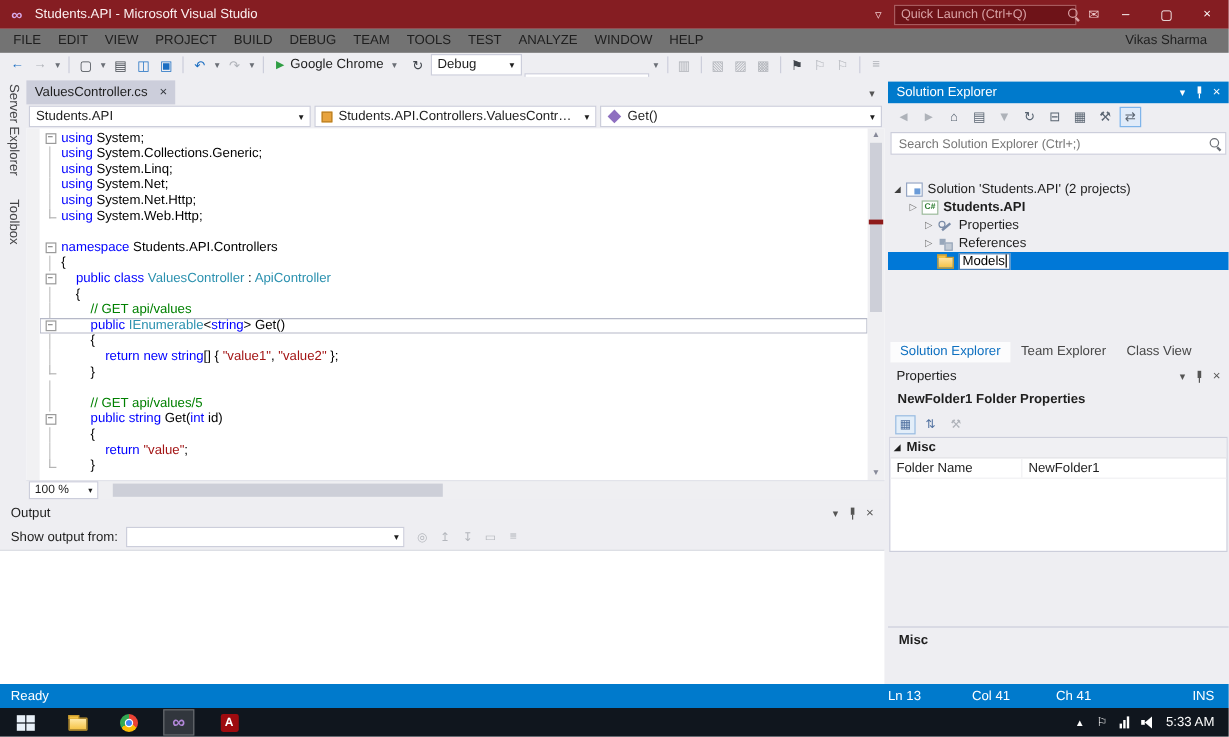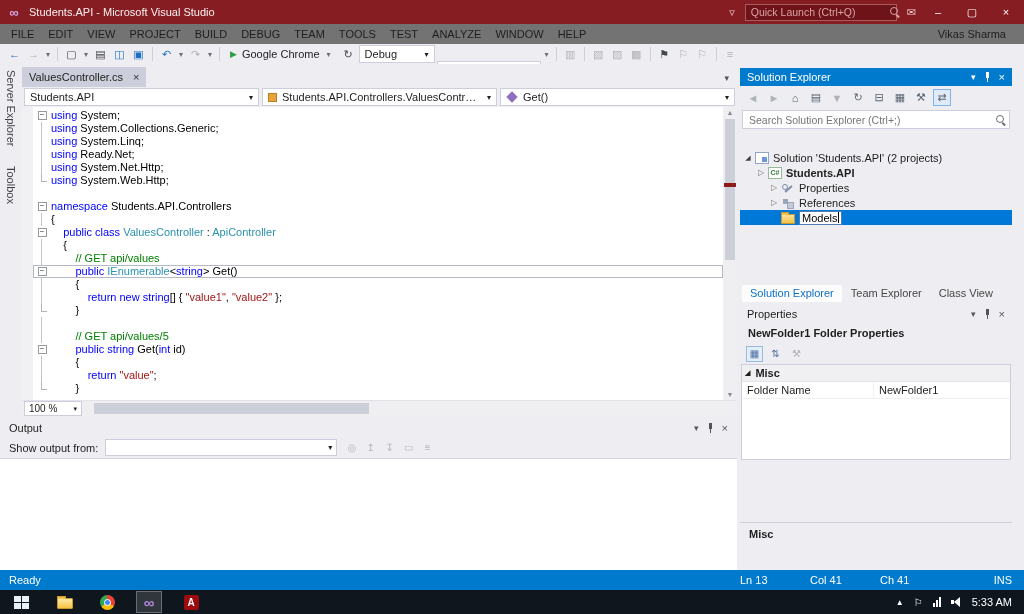--- a/index.html
+++ b/index.html
@@ -28,21 +28,21 @@
 .ti.blue{color:#1B6EC2}
 .ti.dim{color:#AFB2B8}
 .chev{font-size:8px;color:#6B6F76;width:8px;text-align:center}
 .sep{width:1px;height:14px;background:#CCCEDB;margin:0 3px}
 .run-btn{display:flex;align-items:center;gap:5px;padding:0 5px;font-size:11px}
 .play{color:#2F9E44;font-size:9px}
 .combo{height:18px;border:1px solid #CCCEDB;background:#fff;display:flex;align-items:center;padding:0 5px;font-size:11px;gap:6px}
 .combo .cv{flex:1;white-space:nowrap}
 .combo .ca,.nav-combo .ca{font-size:8px;color:#1E1E1E}
 
-.main{position:absolute;top:64px;left:0;right:12px;height:506px;background:#EEEEF2}
+.main{position:absolute;top:64px;left:0;right:0;height:506px;background:#EEEEF2}
 .left-strip{position:absolute;left:0;top:4px;width:22px;height:350px;display:flex;flex-direction:column;gap:16px;align-items:center}
 .vtab{writing-mode:vertical-rl;font-size:11px;color:#434346;padding:2px 0}
 
 .editor-col{position:absolute;left:22px;top:2px;width:715px;height:350px;display:flex;flex-direction:column}
 .tabstrip{height:21px;display:flex;align-items:flex-end}
 .doc-tab{background:#CCCEDB;height:20px;display:flex;align-items:center;padding:0 7px;font-size:11px;gap:10px}
 .tab-close{font-size:11px;color:#30343B}
 .tabstrip-right{margin-left:auto;display:flex;gap:8px;padding:0 8px 4px 0;color:#555;font-size:9px}
 .navbar{height:20px;display:flex;gap:3px;padding:1px 2px}
 .nav-combo{flex:1;height:18px;background:#fff;border:1px solid #CCCEDB;display:flex;align-items:center;padding:0 5px;gap:5px;font-size:11px;overflow:hidden}
@@ -123,21 +123,21 @@
 .pp-header{height:18px;display:flex;align-items:center;padding:0 7px;font-size:11px}
 .pp-object{height:20px;display:flex;align-items:center;padding:0 8px;font-weight:bold}
 .pp-toolbar{height:21px;display:flex;align-items:center;gap:4px;padding:0 6px}
 .pp-ic{width:17px;height:16px;display:flex;align-items:center;justify-content:center;font-size:10px;color:#4D6E9E}
 .pp-ic.dim{color:#AEB2B9}
 .pp-ic.active{border:1px solid #9ABBE0;background:#E3EEF9}
 .pg{background:#fff;border:1px solid #CCCEDB;height:96px;display:flex;flex-direction:column;margin:0 1px}
 .pg-cat{height:17px;background:#F0F0F3;display:flex;align-items:center;font-weight:bold;gap:5px;padding:0 3px;border-bottom:1px solid #E4E4E7}
 .pg-cat .ar{font-size:7px}
 .pg-row{height:17px;display:flex;border-bottom:1px solid #F0F0F3}
-.pg-name{width:132px;padding:2px 5px;border-right:1px solid #F0F0F3}
+.pg-name{width:110px;padding:2px 5px;border-right:1px solid #F0F0F3}
 .pg-val{flex:1;padding:2px 5px}
 .props-footer{height:48px;background:#EEEEF2;border-top:1px solid #CCCEDB;padding:5px 9px;margin-top:62px}
 .pf-title{font-weight:bold}
 
 .statusbar{position:absolute;left:0;top:570px;width:100%;height:20px;background:#007ACC;color:#fff;display:flex;align-items:center;font-size:11px}
 .sb-ready{padding-left:9px}
 .sb-right{margin-left:auto;width:284px;display:flex;align-items:center}
 .sb-cell{width:70px}
 .sb-ins{margin-left:auto;padding-right:12px}
 
@@ -280,21 +280,21 @@
           <span class="method-icon"></span>
           <span class="nv">Get()</span>
           <span class="ca">▾</span>
         </div>
       </div>
       <div class="code-wrap">
         <div id="code">
             <div class="cl"><span class="fold"><span class="bx">−</span></span><span class="ct"><span class="tk-k">using</span><span class="tk-p"> System;</span></span></div>
             <div class="cl"><span class="fold f-line"></span><span class="ct"><span class="tk-k">using</span><span class="tk-p"> System.Collections.Generic;</span></span></div>
             <div class="cl"><span class="fold f-line"></span><span class="ct"><span class="tk-k">using</span><span class="tk-p"> System.Linq;</span></span></div>
-            <div class="cl"><span class="fold f-line"></span><span class="ct"><span class="tk-k">using</span><span class="tk-p"> Ready.Net;</span></span></div>
+            <div class="cl"><span class="fold f-line"></span><span class="ct"><span class="tk-k">using</span><span class="tk-p"> System.Net;</span></span></div>
             <div class="cl"><span class="fold f-line"></span><span class="ct"><span class="tk-k">using</span><span class="tk-p"> System.Net.Http;</span></span></div>
             <div class="cl"><span class="fold f-end"></span><span class="ct"><span class="tk-k">using</span><span class="tk-p"> System.Web.Http;</span></span></div>
             <div class="cl"><span class="fold"></span><span class="ct"></span></div>
             <div class="cl"><span class="fold"><span class="bx">−</span></span><span class="ct"><span class="tk-k">namespace</span><span class="tk-p"> Students.API.Controllers</span></span></div>
             <div class="cl"><span class="fold f-line"></span><span class="ct"><span class="tk-p">{</span></span></div>
             <div class="cl"><span class="fold"><span class="bx">−</span></span><span class="ct"><span class="tk-p">    </span><span class="tk-k">public</span><span class="tk-p"> </span><span class="tk-k">class</span><span class="tk-p"> </span><span class="tk-t">ValuesController</span><span class="tk-p"> : </span><span class="tk-t">ApiController</span></span></div>
             <div class="cl"><span class="fold f-line"></span><span class="ct"><span class="tk-p">    {</span></span></div>
             <div class="cl"><span class="fold f-line"></span><span class="ct"><span class="tk-p">        </span><span class="tk-c">// GET api/values</span></span></div>
             <div class="cl current"><span class="fold"><span class="bx">−</span></span><span class="ct"><span class="tk-p">        </span><span class="tk-k">public</span><span class="tk-p"> </span><span class="tk-t">IEnumerable</span><span class="tk-p">&lt;</span><span class="tk-k">string</span><span class="tk-p">&gt; Get()</span></span></div>
             <div class="cl"><span class="fold f-line"></span><span class="ct"><span class="tk-p">        {</span></span></div>

